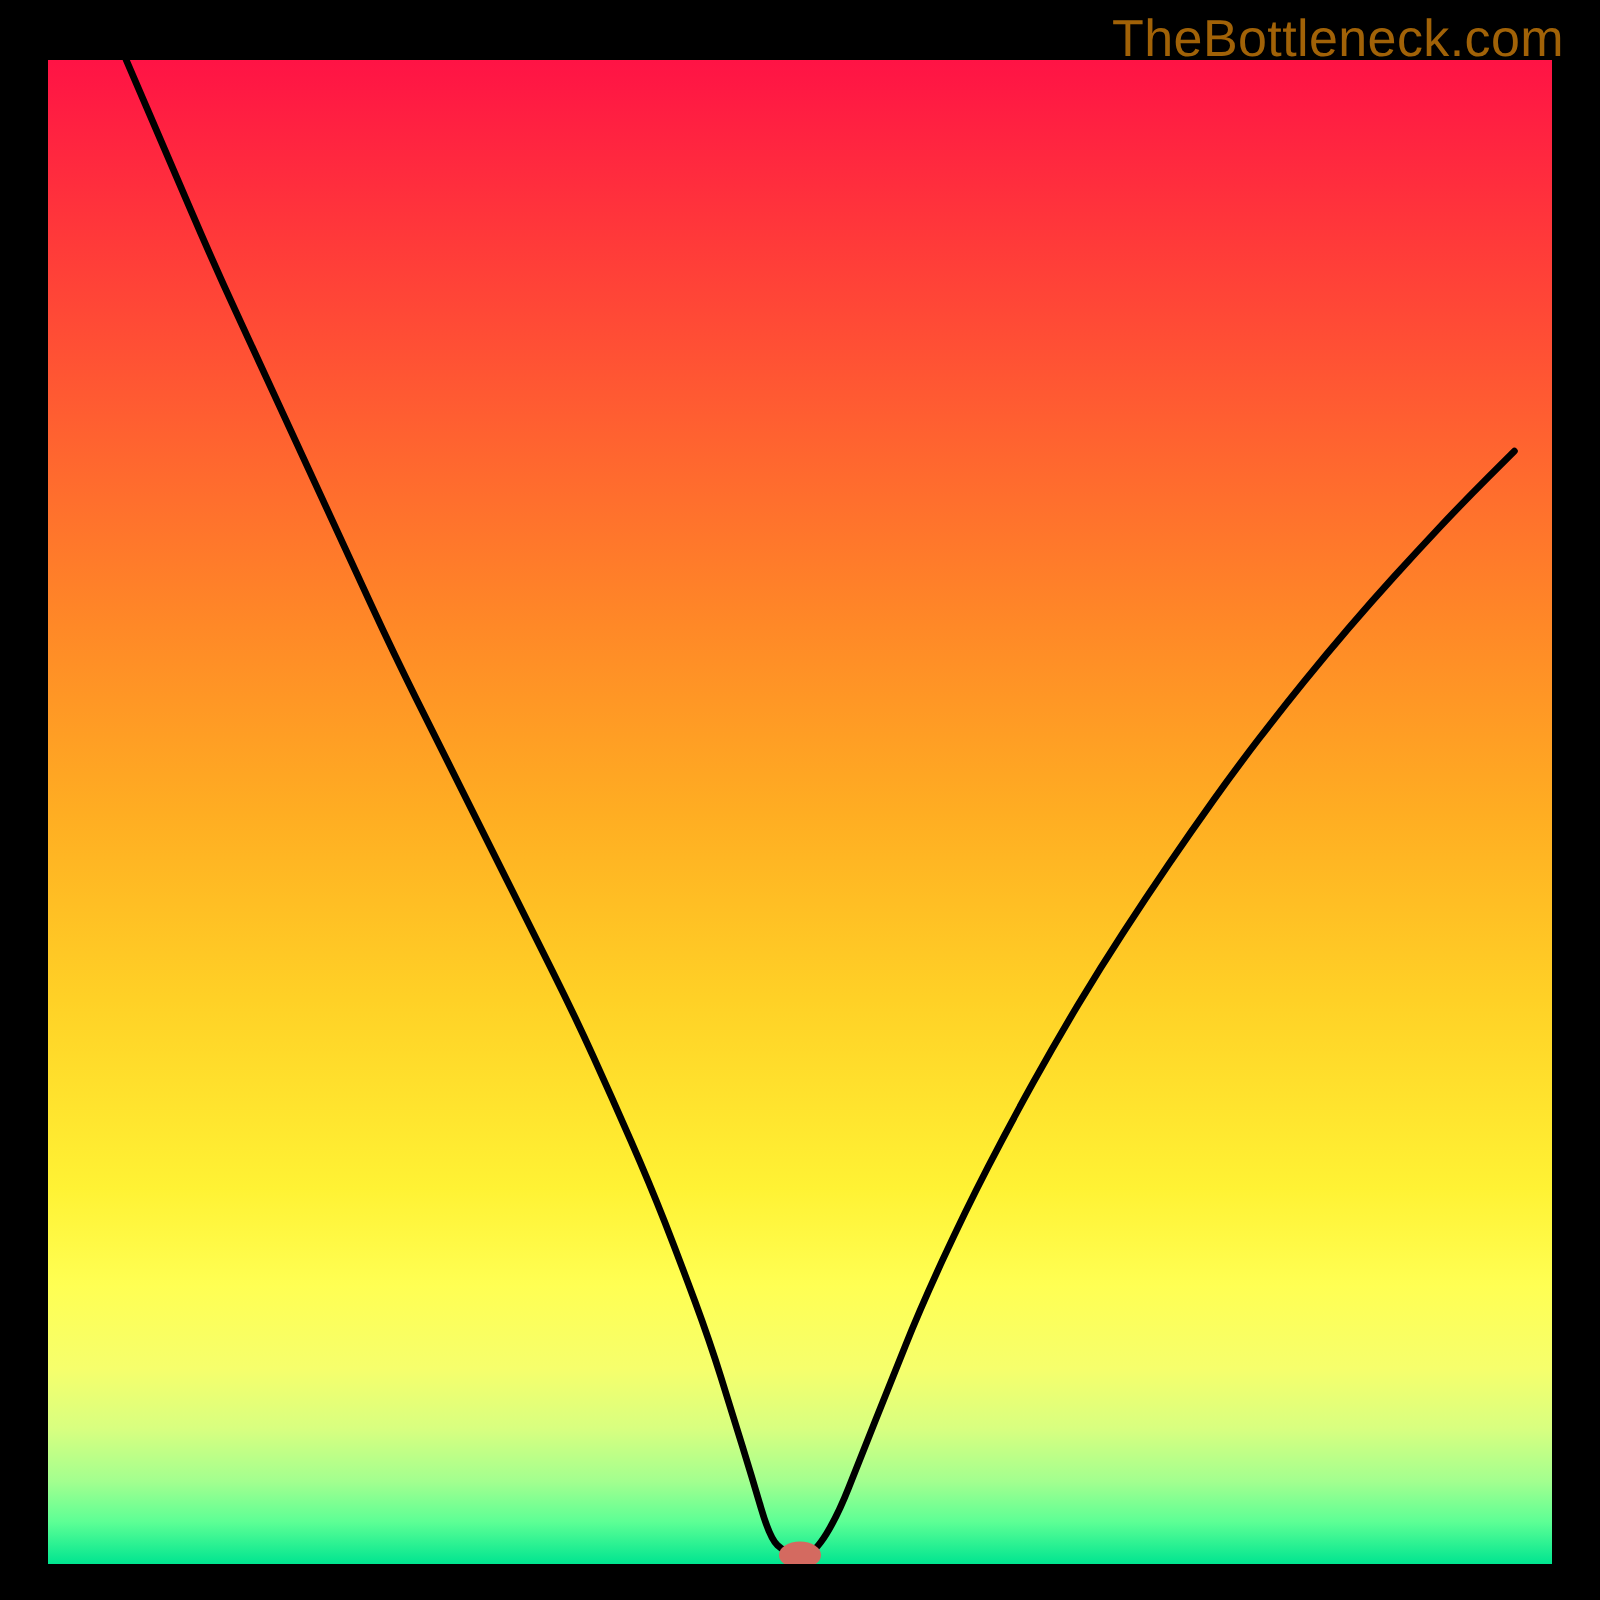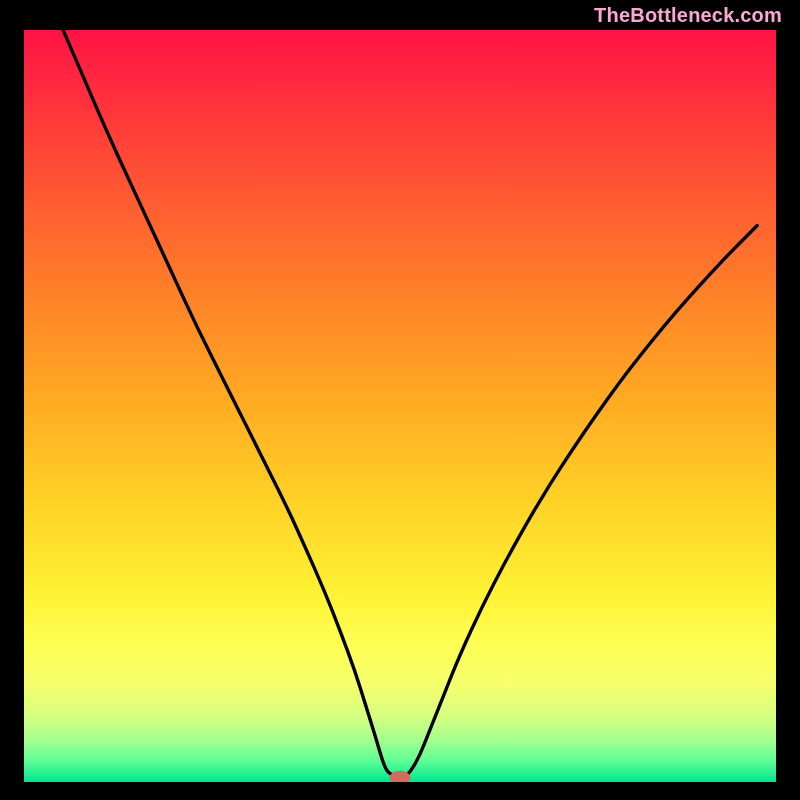--- a/index.html
+++ b/index.html
@@ -14,23 +14,23 @@
   .outer {
     width: 800px;
     height: 800px;
     background: #000;
     position: relative;
   }
   .watermark {
     position: absolute;
     top: 4px;
     right: 18px;
-    color: #f9a8d4;
-    font-size: 20px;
-    font-weight: 700;
+    color: #a16207;
+    font-size: 26px;
+    font-weight: 400;
     letter-spacing: 0.2px;
     z-index: 5;
   }
   .plot {
     position: absolute;
     left: 24px;
     top: 30px;
     width: 752px;
     height: 752px;
   }

